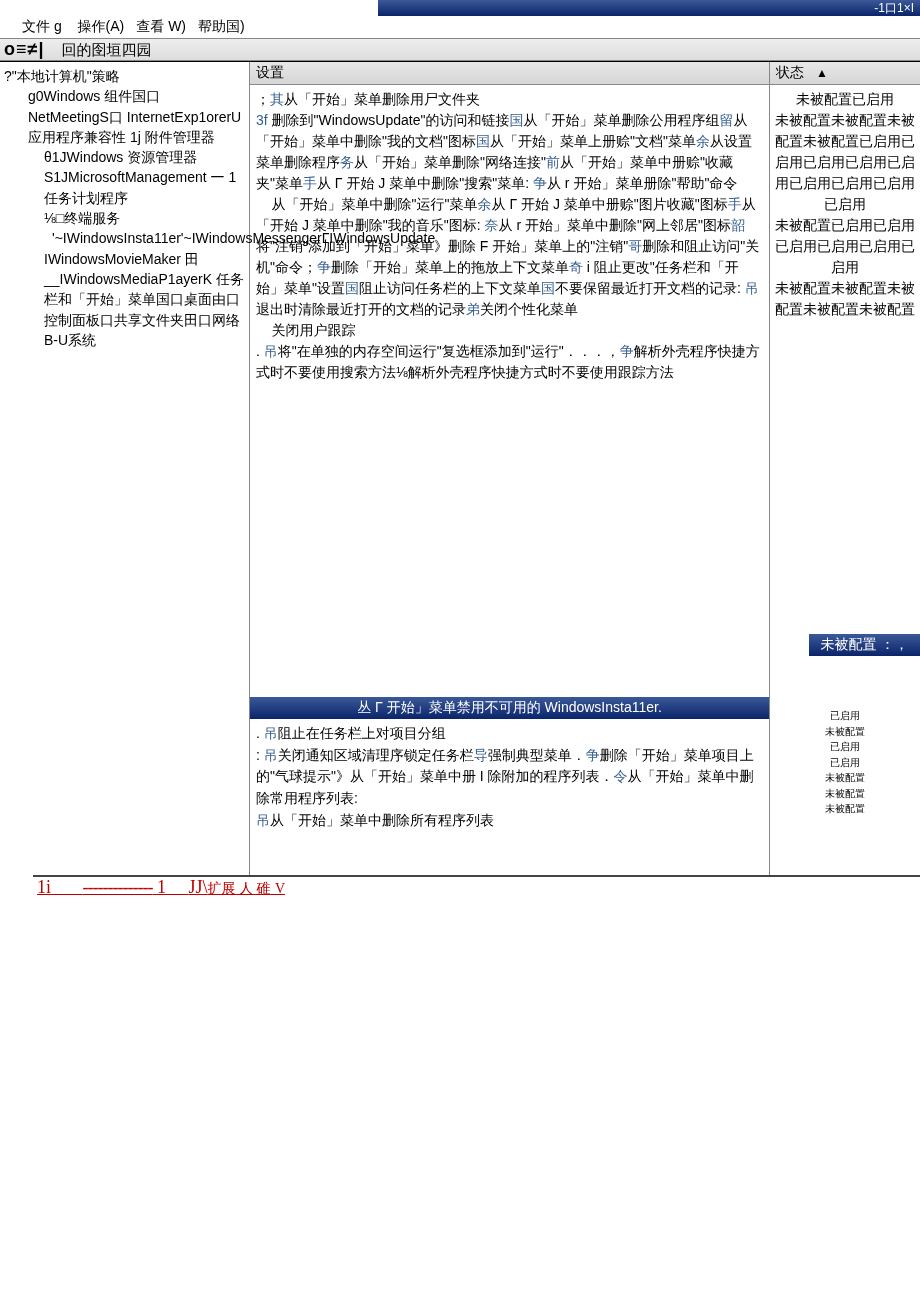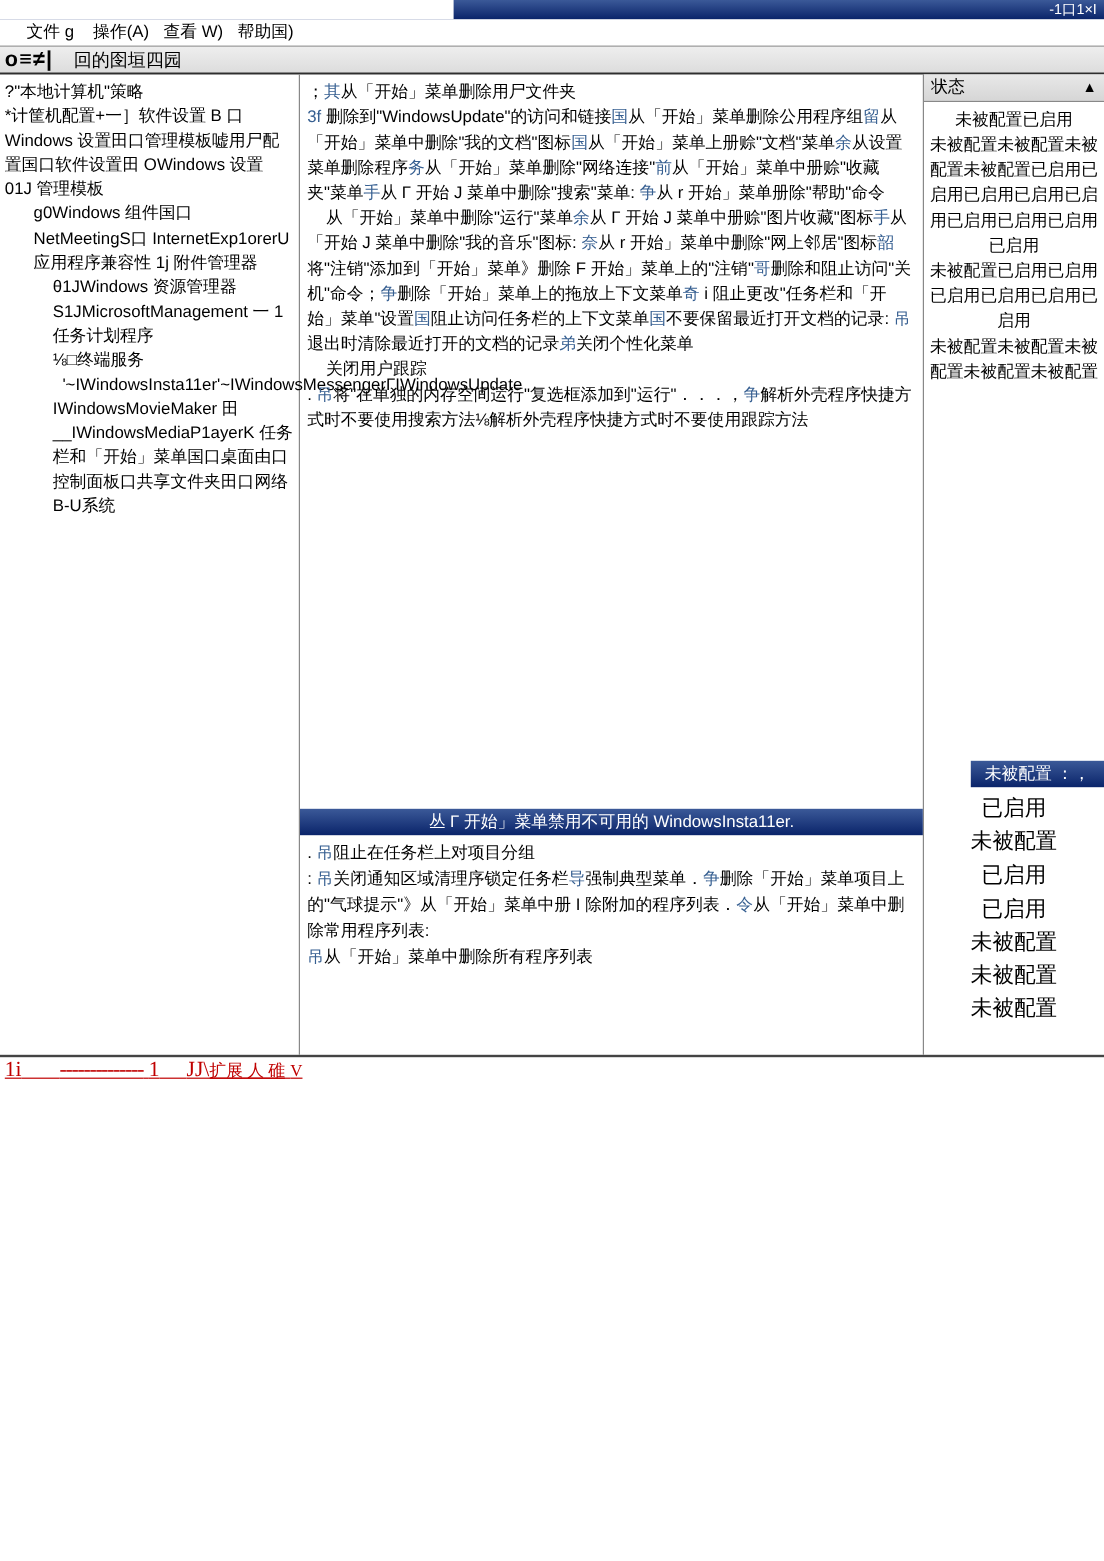--- a/index.html
+++ b/index.html
@@ -65,22 +65,22 @@
     padding: 2px 6px;
     font-size: 14px;
     position:relative;
   }
   .status-pane { text-align:center; }
   .status-header {
     background: linear-gradient(to bottom,#e8e8e8,#d6d6d6);
     border-bottom: 1px solid #888;
     padding: 2px 6px;
     display:flex;
-    justify-content:space-between;
     align-items:center;
+    gap:12px;
   }
   .up-triangle { font-size:12px;}
   .settings-body {
     padding: 4px 6px;
     line-height: 1.5;
     font-size: 14px;
     flex: 0 0 auto;
   }
   .status-body {
     padding: 4px 2px;
@@ -106,29 +106,31 @@
     margin-left:39px;
   }
   .bottom-body {
     padding: 4px 6px;
     line-height: 1.55;
     font-size: 14px;
   }
   .status-bottom {
     padding: 4px 2px;
     line-height: 1.55;
-    font-size:18px;
+    font-size:10px;
+    margin-top:48px;
   }
   .footer {
     border-top: 2px solid #444;
     color: #c00000;
     font-size: 18px;
     padding: 0 4px;
     font-family: "Times New Roman", serif;
     text-decoration: underline;
+    margin-left: 33px;
   }
   .footer .dash { letter-spacing: -1px; }
 </style>
 </head>
 <body>
 
 <div class="titlebar">
   <div class="titlebar-left-gap"></div>
   <span>-1口1×I</span>
 </div>
@@ -140,30 +142,30 @@
 
 <div class="toolbar">
   <span class="tb-left">o≡≠|</span>
   <span class="tb-right">回的囹垣四园</span>
 </div>
 
 <div class="main">
 
   <div class="tree-pane">
     <div>?"本地计算机"策略</div>
-    <div>*计筐机配置+一］软件设置 B 口Windows 设置田口管理模板嘘用尸配置国口软件设置田 OWindows 设置 01J 管理模板</div>
     <div class="indent1">g0Windows 组件国口 NetMeetingS口 InternetExp1orerU 应用程序兼容性 1j 附件管理器</div>
     <div class="indent2">θ1JWindows 资源管理器</div>
     <div class="indent2">S1JMicrosoftManagement 一 1 任务计划程序</div>
     <div class="indent2">⅛□终端服务</div>
     <div class="indent3">'~IWindowsInsta11er'~IWindowsMessengerΓIWindowsUpdate</div>
     <div class="indent2">IWindowsMovieMaker 田__IWindowsMediaP1ayerK 任务栏和「开始」菜单国口桌面由口控制面板口共享文件夹田口网络 B-U系统</div>
   </div>
 
   <div class="settings-pane">
+    <div class="col-header">设置</div>
 
     <div class="settings-body">
       <span>；</span><span class="link-blue">其</span><span>从「开始」菜单删除用尸文件夹</span><br>
       <span class="link-blue">3f </span><span>删除到"WindowsUpdate"的访问和链接</span><span class="link-blue">国</span><span>从「开始」菜单删除公用程序组</span><span class="link-blue">留</span><span>从「开始」菜单中删除"我的文档"图标</span><span class="link-blue">国</span><span>从「开始」菜单上册赊"文档"菜单</span><span class="link-blue">余</span><span>从设置菜单删除程序</span><span class="link-blue">务</span><span>从「开始」菜单删除"网络连接"</span><span class="link-blue">前</span><span>从「开始」菜单中册赊"收藏夹"菜单</span><span class="link-blue">手</span><span>从 Γ 开始 J 菜单中删除"搜索"菜单</span><span>: </span><span class="link-blue">争</span><span>从 r 开始」菜单册除"帮助"命令</span><br>
       &nbsp;&nbsp;&nbsp;&nbsp;<span>从「开始」菜单中删除"运行"菜单</span><span class="link-blue">余</span><span>从 Γ 开始 J 菜单中册赊"图片收藏"图标</span><span class="link-blue">手</span><span>从「开始 J 菜单中删除"我的音乐"图标</span><span>: </span><span class="link-blue">奈</span><span>从 r 开始」菜单中删除"网上邻居"图标</span><span class="link-blue">韶</span><span>将"注销"添加到「开始」菜单》删除 F 开始」菜单上的"注销"</span><span class="link-blue">哥</span><span>删除和阻止访问"关机"命令；</span><span class="link-blue">争</span><span>删除「开始」菜单上的拖放上下文菜单</span><span class="link-blue">奇</span><span> i 阻止更改"任务栏和「开始」菜单"设置</span><span class="link-blue">国</span><span>阻止访问任务栏的上下文菜单</span><span class="link-blue">国</span><span>不要保留最近打开文档的记录</span><span>: </span><span class="link-blue">吊</span><span>退出时清除最近打开的文档的记录</span><span class="link-blue">弟</span><span>关闭个性化菜单</span><br>
       &nbsp;&nbsp;&nbsp;&nbsp;<span>关闭用户跟踪</span><br>
       <span>. </span><span class="link-blue">吊</span><span>将"在单独的内存空间运行"复选框添加到"运行"．．．</span><span>，</span><span class="link-blue">争</span><span>解析外壳程序快捷方式时不要使用搜索方法⅛解析外壳程序快捷方式时不要使用跟踪方法</span>
     </div>
 
     <div class="spacer-block"></div>

